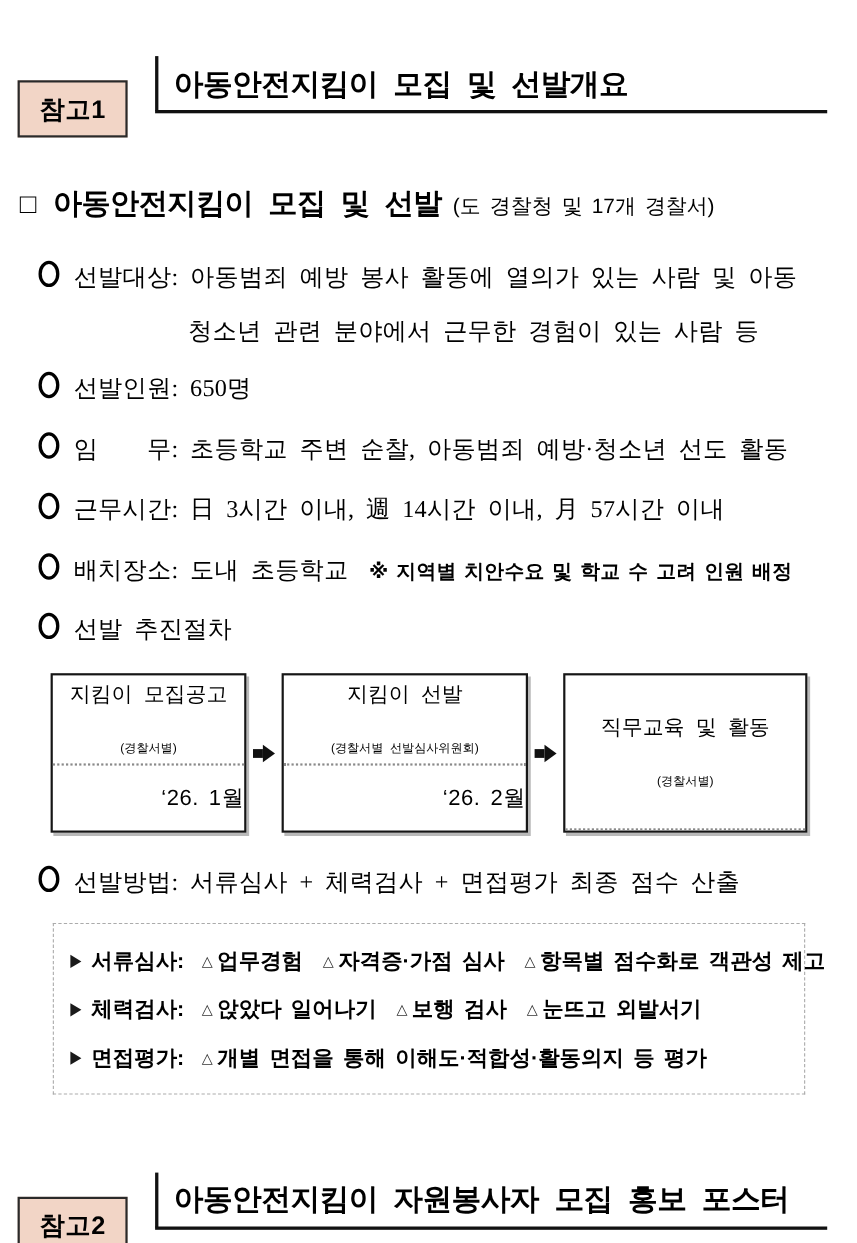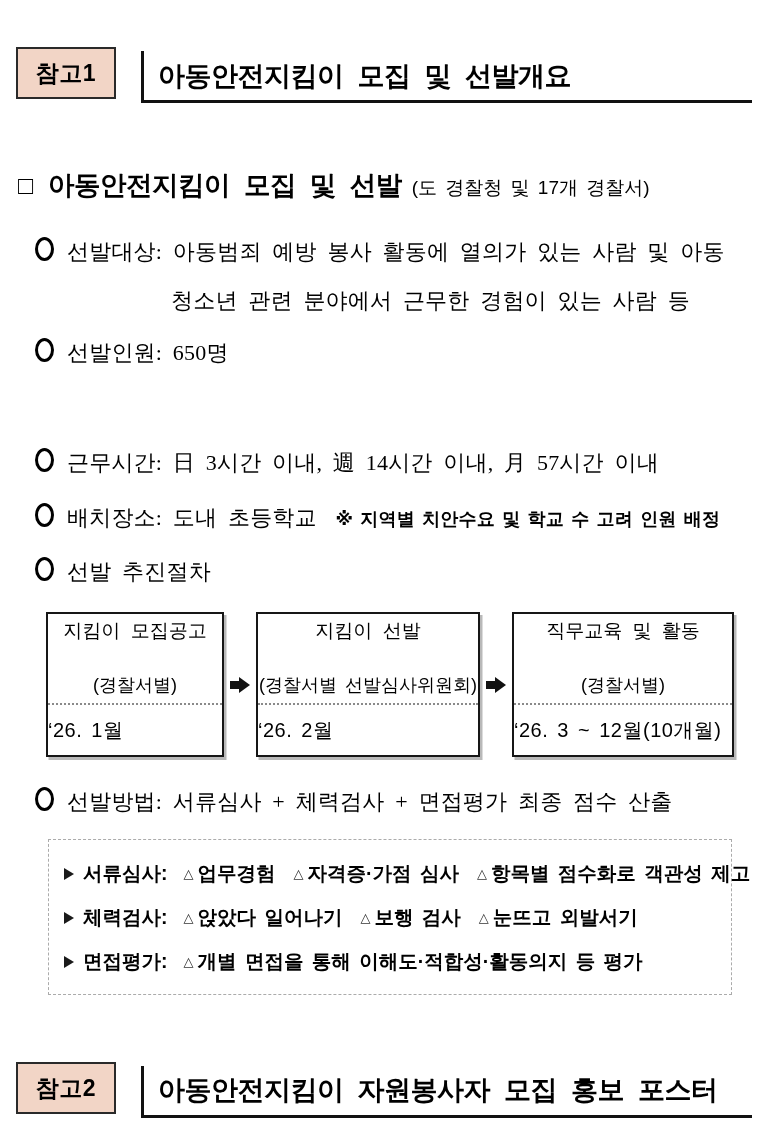--- a/index.html
+++ b/index.html
@@ -8,21 +8,21 @@
     overflow:hidden; color:#000;
     font-family:"Liberation Sans","DejaVu Sans",sans-serif;
   }
   .serif { font-family:"Liberation Serif","DejaVu Serif",serif; }
 
   
   .badge {
     position:absolute; left:16px; width:100px; height:52px;
     background:#f2d5c6; border:2.5px solid #2a2a2a; box-sizing:border-box;
     display:flex; align-items:center; justify-content:center;
-    font-size:23px; font-weight:800; letter-spacing:0.5px;
+    font-size:23px; font-weight:800; letter-spacing:0.5px;margin-top:26px;
   }
   .vline { position:absolute; left:141px; width:3px; background:#111; }
   .ref-title {
     position:absolute; left:158px; white-space:nowrap;
     font-size:27px; font-weight:800; letter-spacing:-0.5px; word-spacing:7px;
   }
   .underline { position:absolute; left:141px; width:611px; height:3px; background:#111; }
 
   
   .section-heading {
@@ -57,23 +57,23 @@
   .pbox {
     height:145px; box-sizing:border-box; background:#fff;
     border:2px solid #161616; box-shadow:2.5px 3px 0 #b9b9b9;
     display:flex; flex-direction:column;
   }
   .pbox-1 { width:178px; } .pbox-2 { width:224px; } .pbox-3 { width:222px; }
   .pbox .ptop {
     flex:1.2; display:flex; flex-direction:column; align-items:center; justify-content:center;
     gap:11px; border-bottom:2px dotted #8a8a8a; padding:4px 2px 6px;
   }
-  .pbox .pbottom { flex:1; display:flex; align-items:center; justify-content:flex-start; }
+  .pbox .pbottom { flex:1; display:flex; align-items:center; justify-content:flex-end; }
   .ptitle { font-size:19px; word-spacing:5px; white-space:nowrap; }
-  .psub   { font-size:18px; word-spacing:3px; white-space:nowrap;margin-top:18px; }
+  .psub   { font-size:11px; word-spacing:3px; white-space:nowrap;margin-top:18px; }
   .pdate  { font-size:20px; letter-spacing:0.5px; word-spacing:3px; white-space:nowrap; }
   .arrow-gap { flex:1; display:flex; align-items:center; justify-content:center; }
   .arrow { display:flex; align-items:center; }
   .arrow .bar  { width:9px; height:8px; background:#111; }
   .arrow .head { width:0; height:0; border-left:11px solid #111;
                  border-top:8px solid transparent; border-bottom:8px solid transparent; }
 
   
   .infobox {
     position:absolute; left:48px; top:839px; width:684px; height:156px;
@@ -116,20 +116,24 @@
     <span class="oval"></span><span>선발대상:</span>
     <span>아동범죄 예방 봉사 활동에 열의가 있는 사람 및 아동</span>
     <div class="cont-line">청소년 관련 분야에서 근무한 경험이 있는 사람 등</div>
   </div>
 
   <div class="bullet serif" style="top:338px;">
     <span class="oval"></span><span>선발인원:</span>
     <span>650명</span>
   </div>
 
+  <div class="bullet serif" style="top:393px;">
+    <span class="oval"></span><span>임　　무:</span>
+    <span>초등학교 주변 순찰, 아동범죄 예방·청소년 선도 활동</span>
+  </div>
 
   <div class="bullet serif" style="top:448px;">
     <span class="oval"></span><span>근무시간:</span>
     <span>日 3시간 이내, 週 14시간 이내, 月 57시간 이내</span>
   </div>
 
   <div class="bullet serif" style="top:503px;">
     <span class="oval"></span><span>배치장소:</span>
     <span>도내 초등학교</span>
     <span class="note">※ 지역별 치안수요 및 학교 수 고려 인원 배정</span>
@@ -172,23 +176,20 @@
       <span class="arrow">
           <span class="bar"></span>
           <span class="head"></span>
         </span>
     </div>
 
     <div class="pbox pbox-3">
       <div class="ptop">
         <div class="ptitle">직무교육 및 활동</div>
         <div class="psub">(경찰서별)</div>
-      </div>
-      <div class="pbottom">
-        <div class="pdate">‘26. 3 ~ 12월(10개월)</div>
       </div>
     </div>
 
   </div>
 
   <div class="bullet serif" style="top:787px;">
     <span class="oval"></span><span>선발방법:</span>
     <span>서류심사 + 체력검사 + 면접평가 최종 점수 산출</span>
   </div>
 

